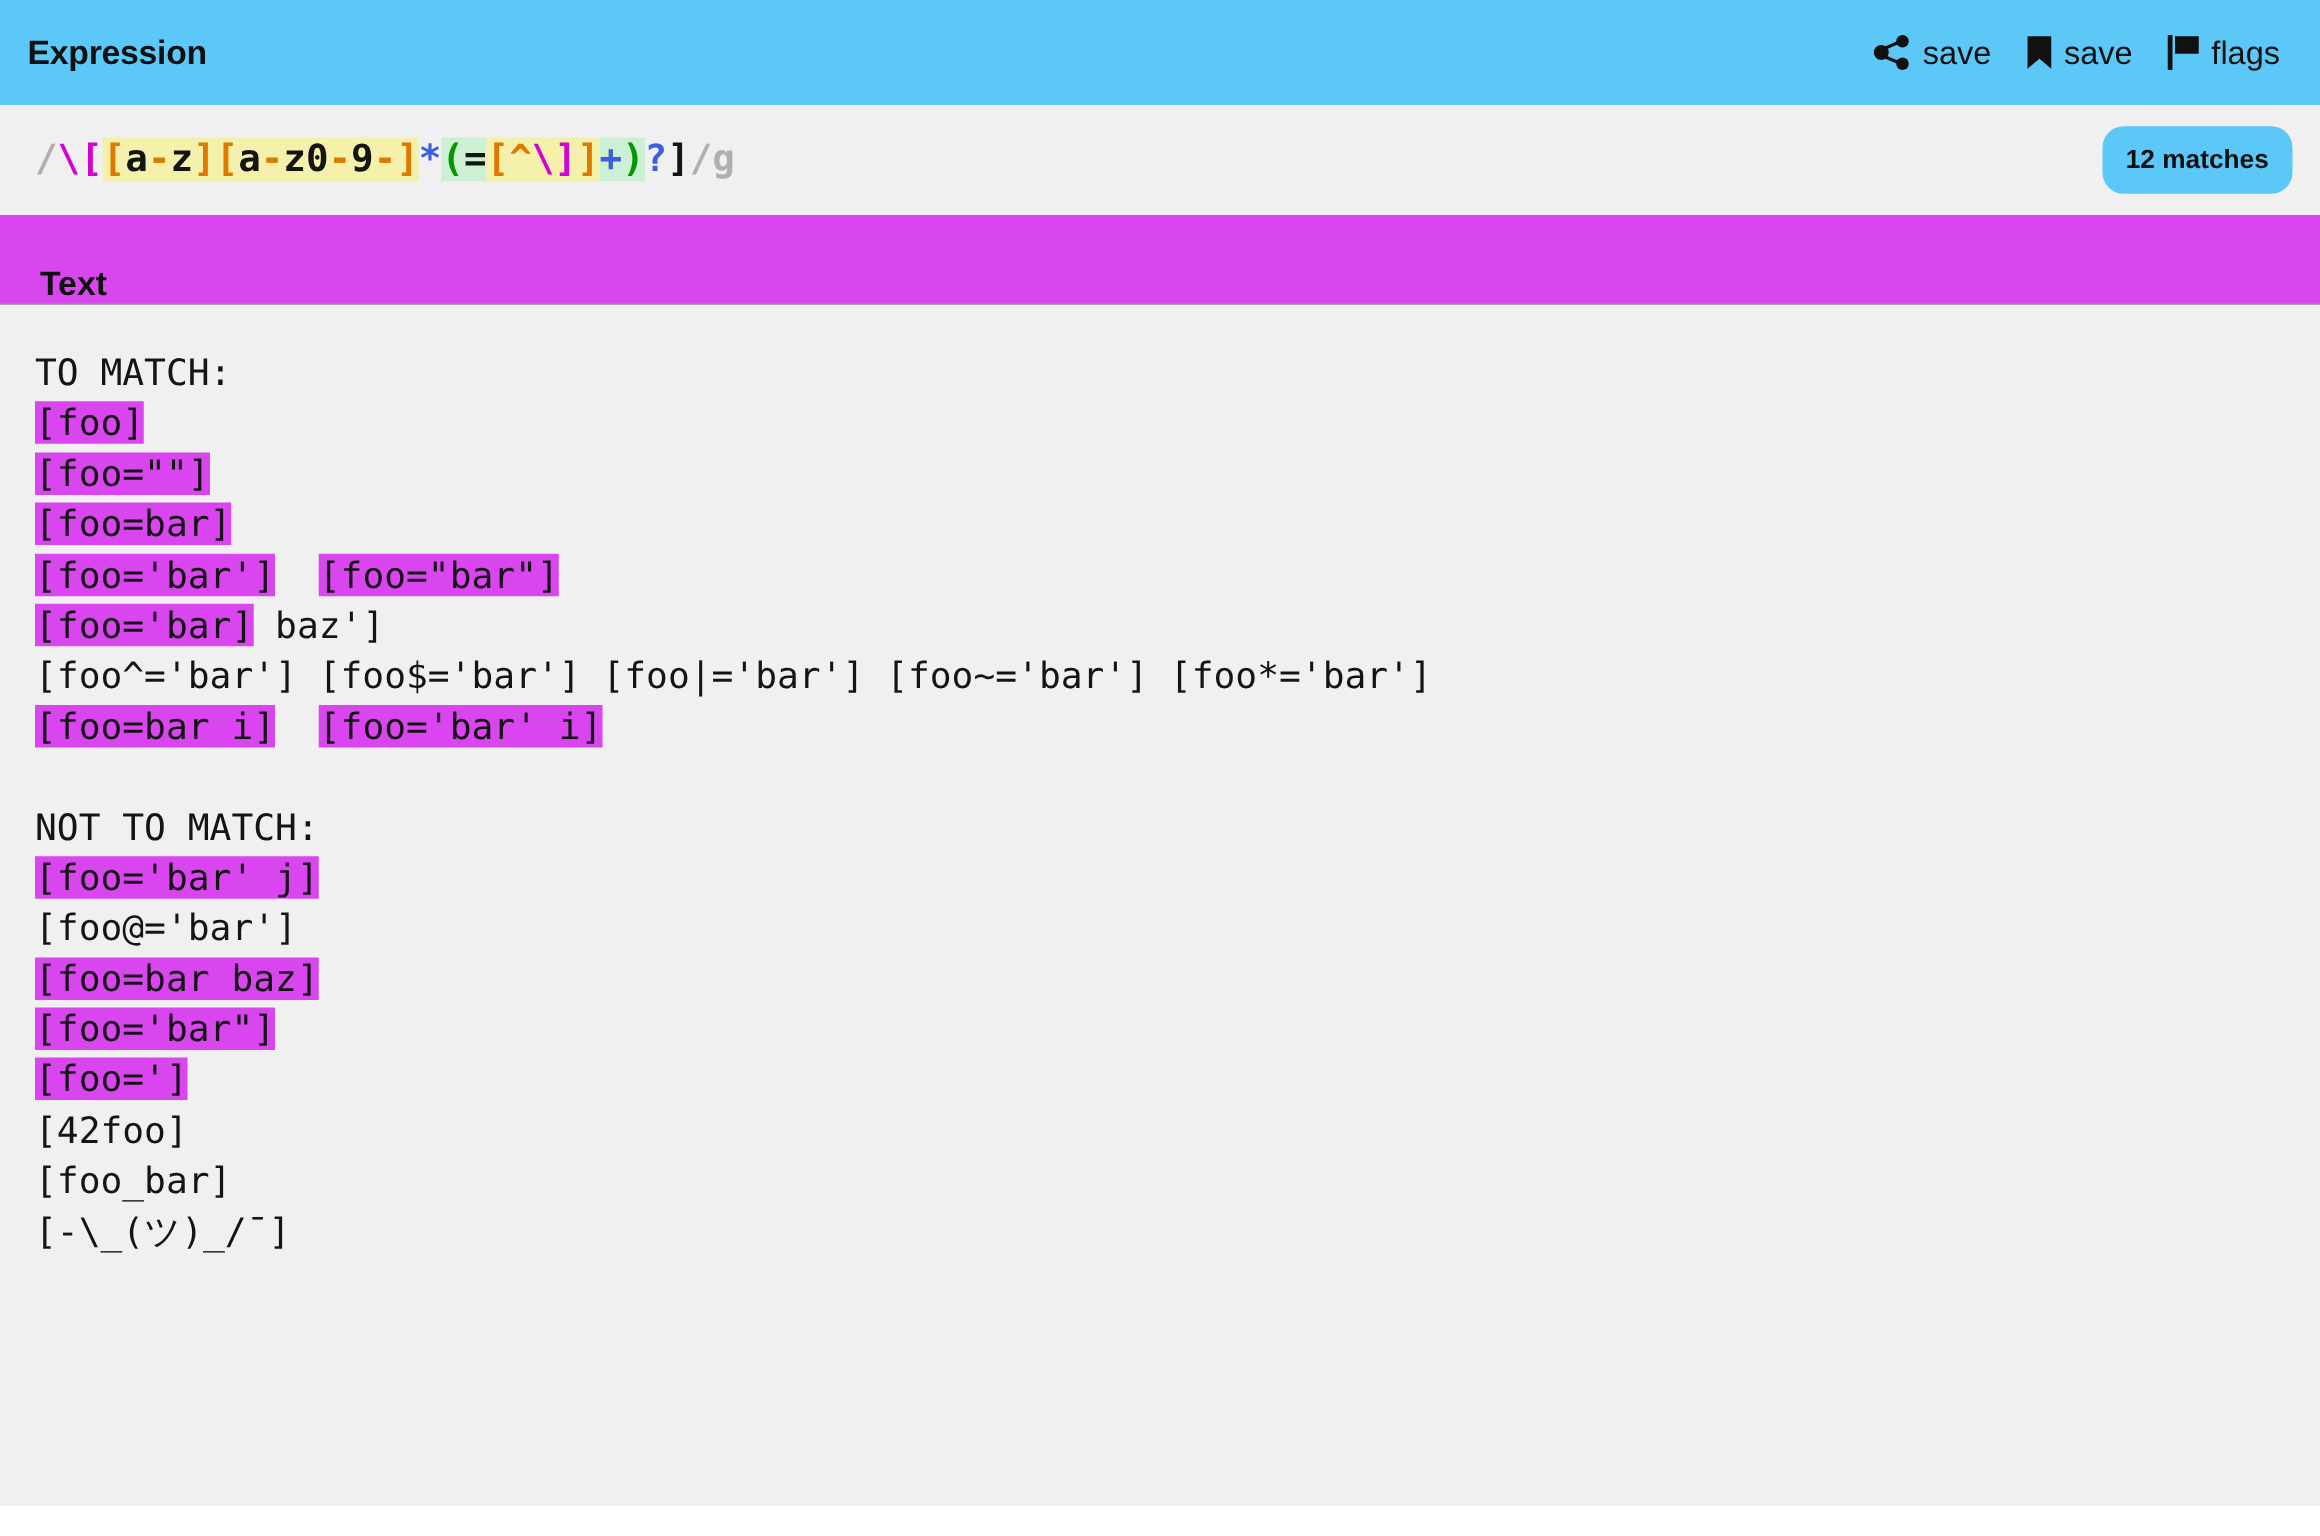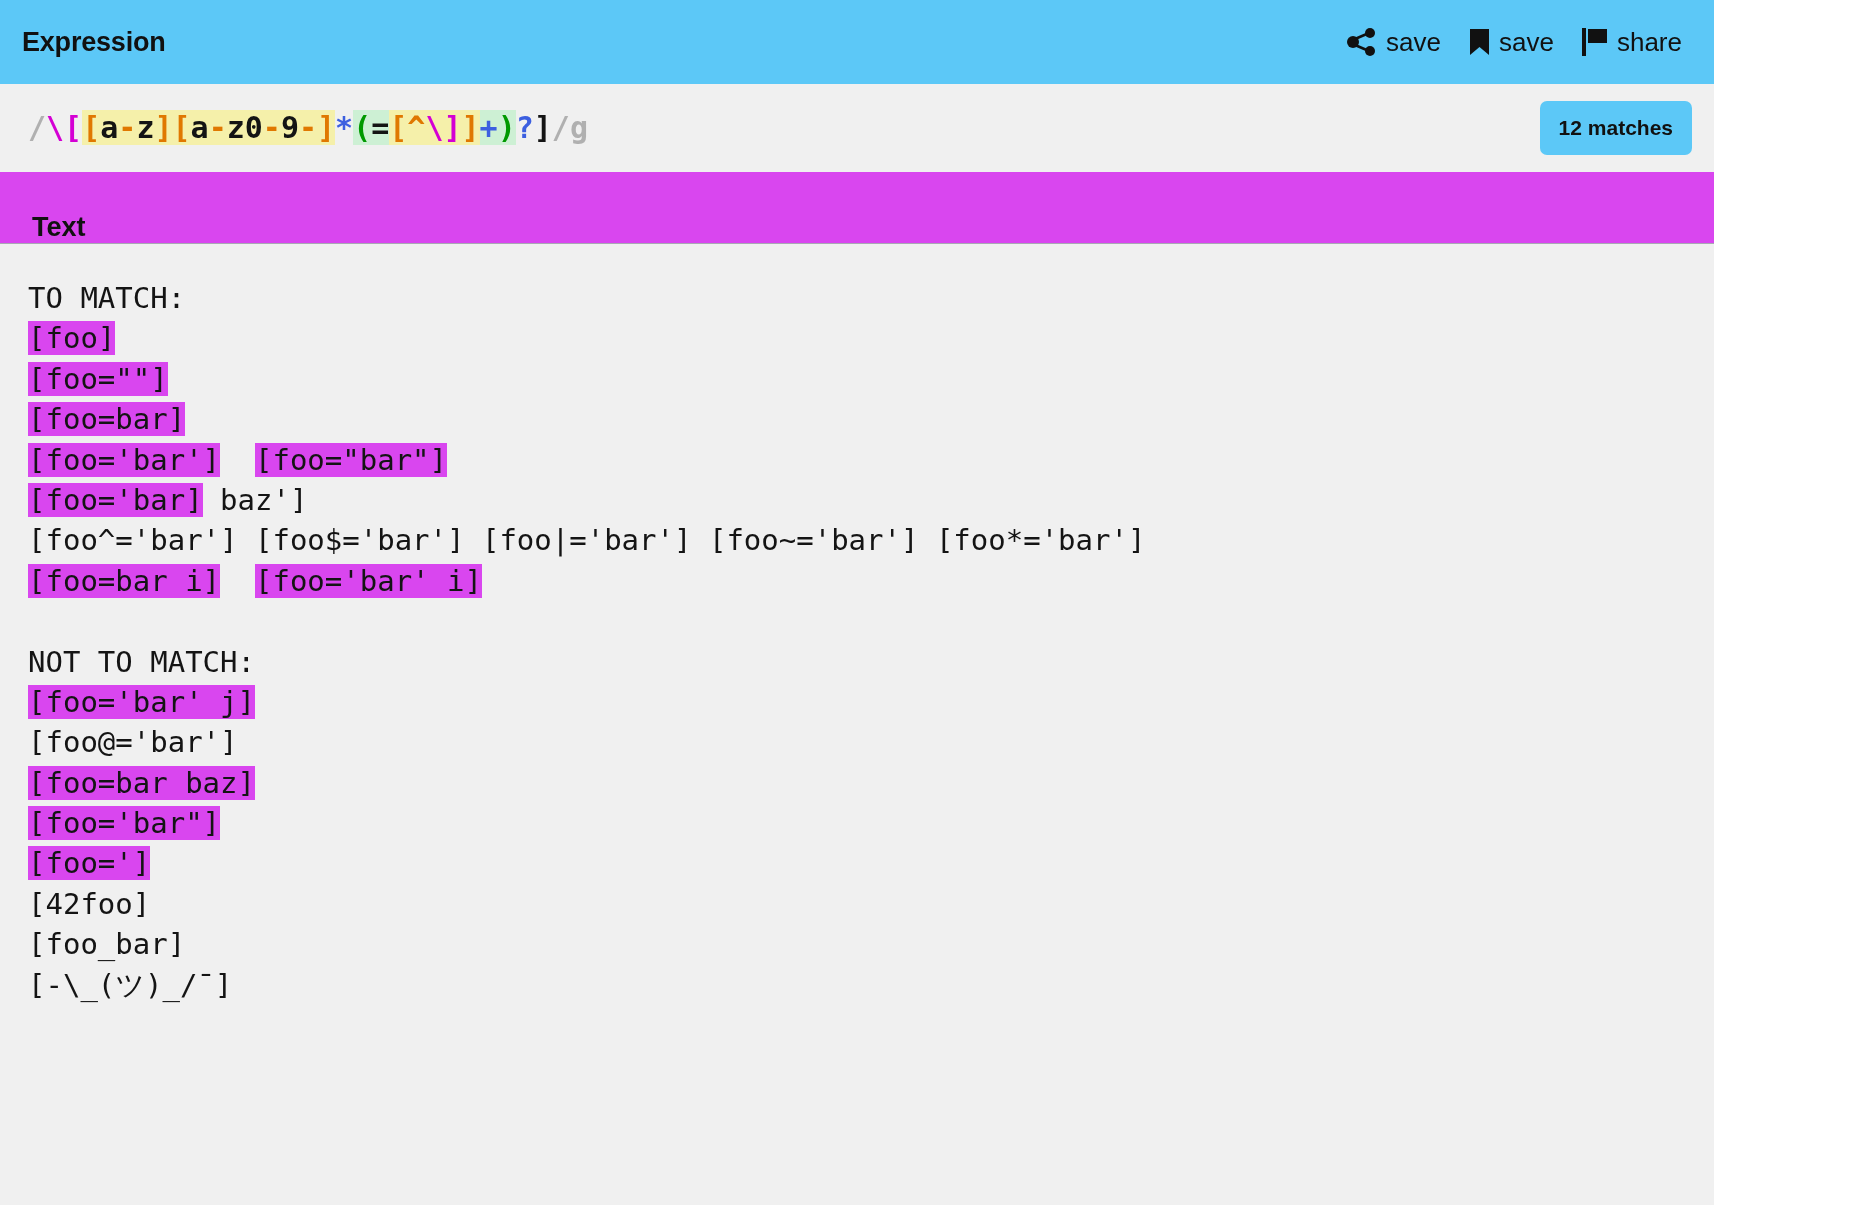--- a/index.html
+++ b/index.html
@@ -6,21 +6,21 @@
   html, body { margin: 0; padding: 0; }
   body {
     width: 1856px;
     height: 1229px;
     background: #ffffff;
     font-family: "Liberation Sans", sans-serif;
     overflow: hidden;
   }
 
   
-  #app { width: 1714px; height: 1229px; display: flex; flex-direction: column; background: #f0f0f0; }
+  #app { width: 1856px; height: 1229px; display: flex; flex-direction: column; background: #f0f0f0; }
 
   .expr-header {
     background: #5cc8f7;
     height: 84px;
     flex: 0 0 84px;
     display: flex;
     align-items: center;
     padding: 0 22px 0 22px;
   }
   .expr-title {
@@ -74,21 +74,21 @@
   .t-group  { color: #009900; }
   .bg-set   { background: #f5f0aa; }
   .bg-grp   { background: #cdf0d4; }
 
   .matches-badge {
     margin-left: auto;
     background: #5cc8f7;
     color: #111;
     font-size: 21px;
     font-weight: bold;
-    border-radius: 7px;
+    border-radius: 17px;
     padding: 15px 19px;
     white-space: nowrap;
     cursor: pointer;
   }
 
   
   .text-header {
     background: #d946ef;
     flex: 0 0 72px;
     display: flex;
@@ -155,21 +155,21 @@
         <span>save</span>
       </div>
 
       <div class="hdr-btn">
         <span class="ico">
           <svg width="26" height="28" viewBox="0 0 26 28" aria-hidden="true">
             <rect x="0" y="0" width="4" height="28" fill="#111"></rect>
             <path d="M6 1 H25 V15 H6 Z" fill="#111"></path>
           </svg>
         </span>
-        <span>share</span>
+        <span>flags</span>
       </div>
 
     </div>
   </div>
 
   <div class="expr-bar">
     <div class="regex-line" id="regex-line"><span class="t-delim">/</span><span class="t-esc">\[</span><span class="t-brk bg-set">[</span><span class="t-lit bg-set">a</span><span class="t-brk bg-set">-</span><span class="t-lit bg-set">z</span><span class="t-brk bg-set">]</span><span class="t-brk bg-set">[</span><span class="t-lit bg-set">a</span><span class="t-brk bg-set">-</span><span class="t-lit bg-set">z</span><span class="t-lit bg-set">0</span><span class="t-brk bg-set">-</span><span class="t-lit bg-set">9</span><span class="t-brk bg-set">-</span><span class="t-brk bg-set">]</span><span class="t-quant">*</span><span class="t-group bg-grp">(</span><span class="t-lit bg-grp">=</span><span class="t-brk bg-set">[</span><span class="t-brk bg-set">^</span><span class="t-esc bg-set">\]</span><span class="t-brk bg-set">]</span><span class="t-quant bg-grp">+</span><span class="t-group bg-grp">)</span><span class="t-quant">?</span><span class="t-lit">]</span><span class="t-delim">/</span><span class="t-flag">g</span></div>
     <div class="matches-badge">12 matches</div>
   </div>
 

